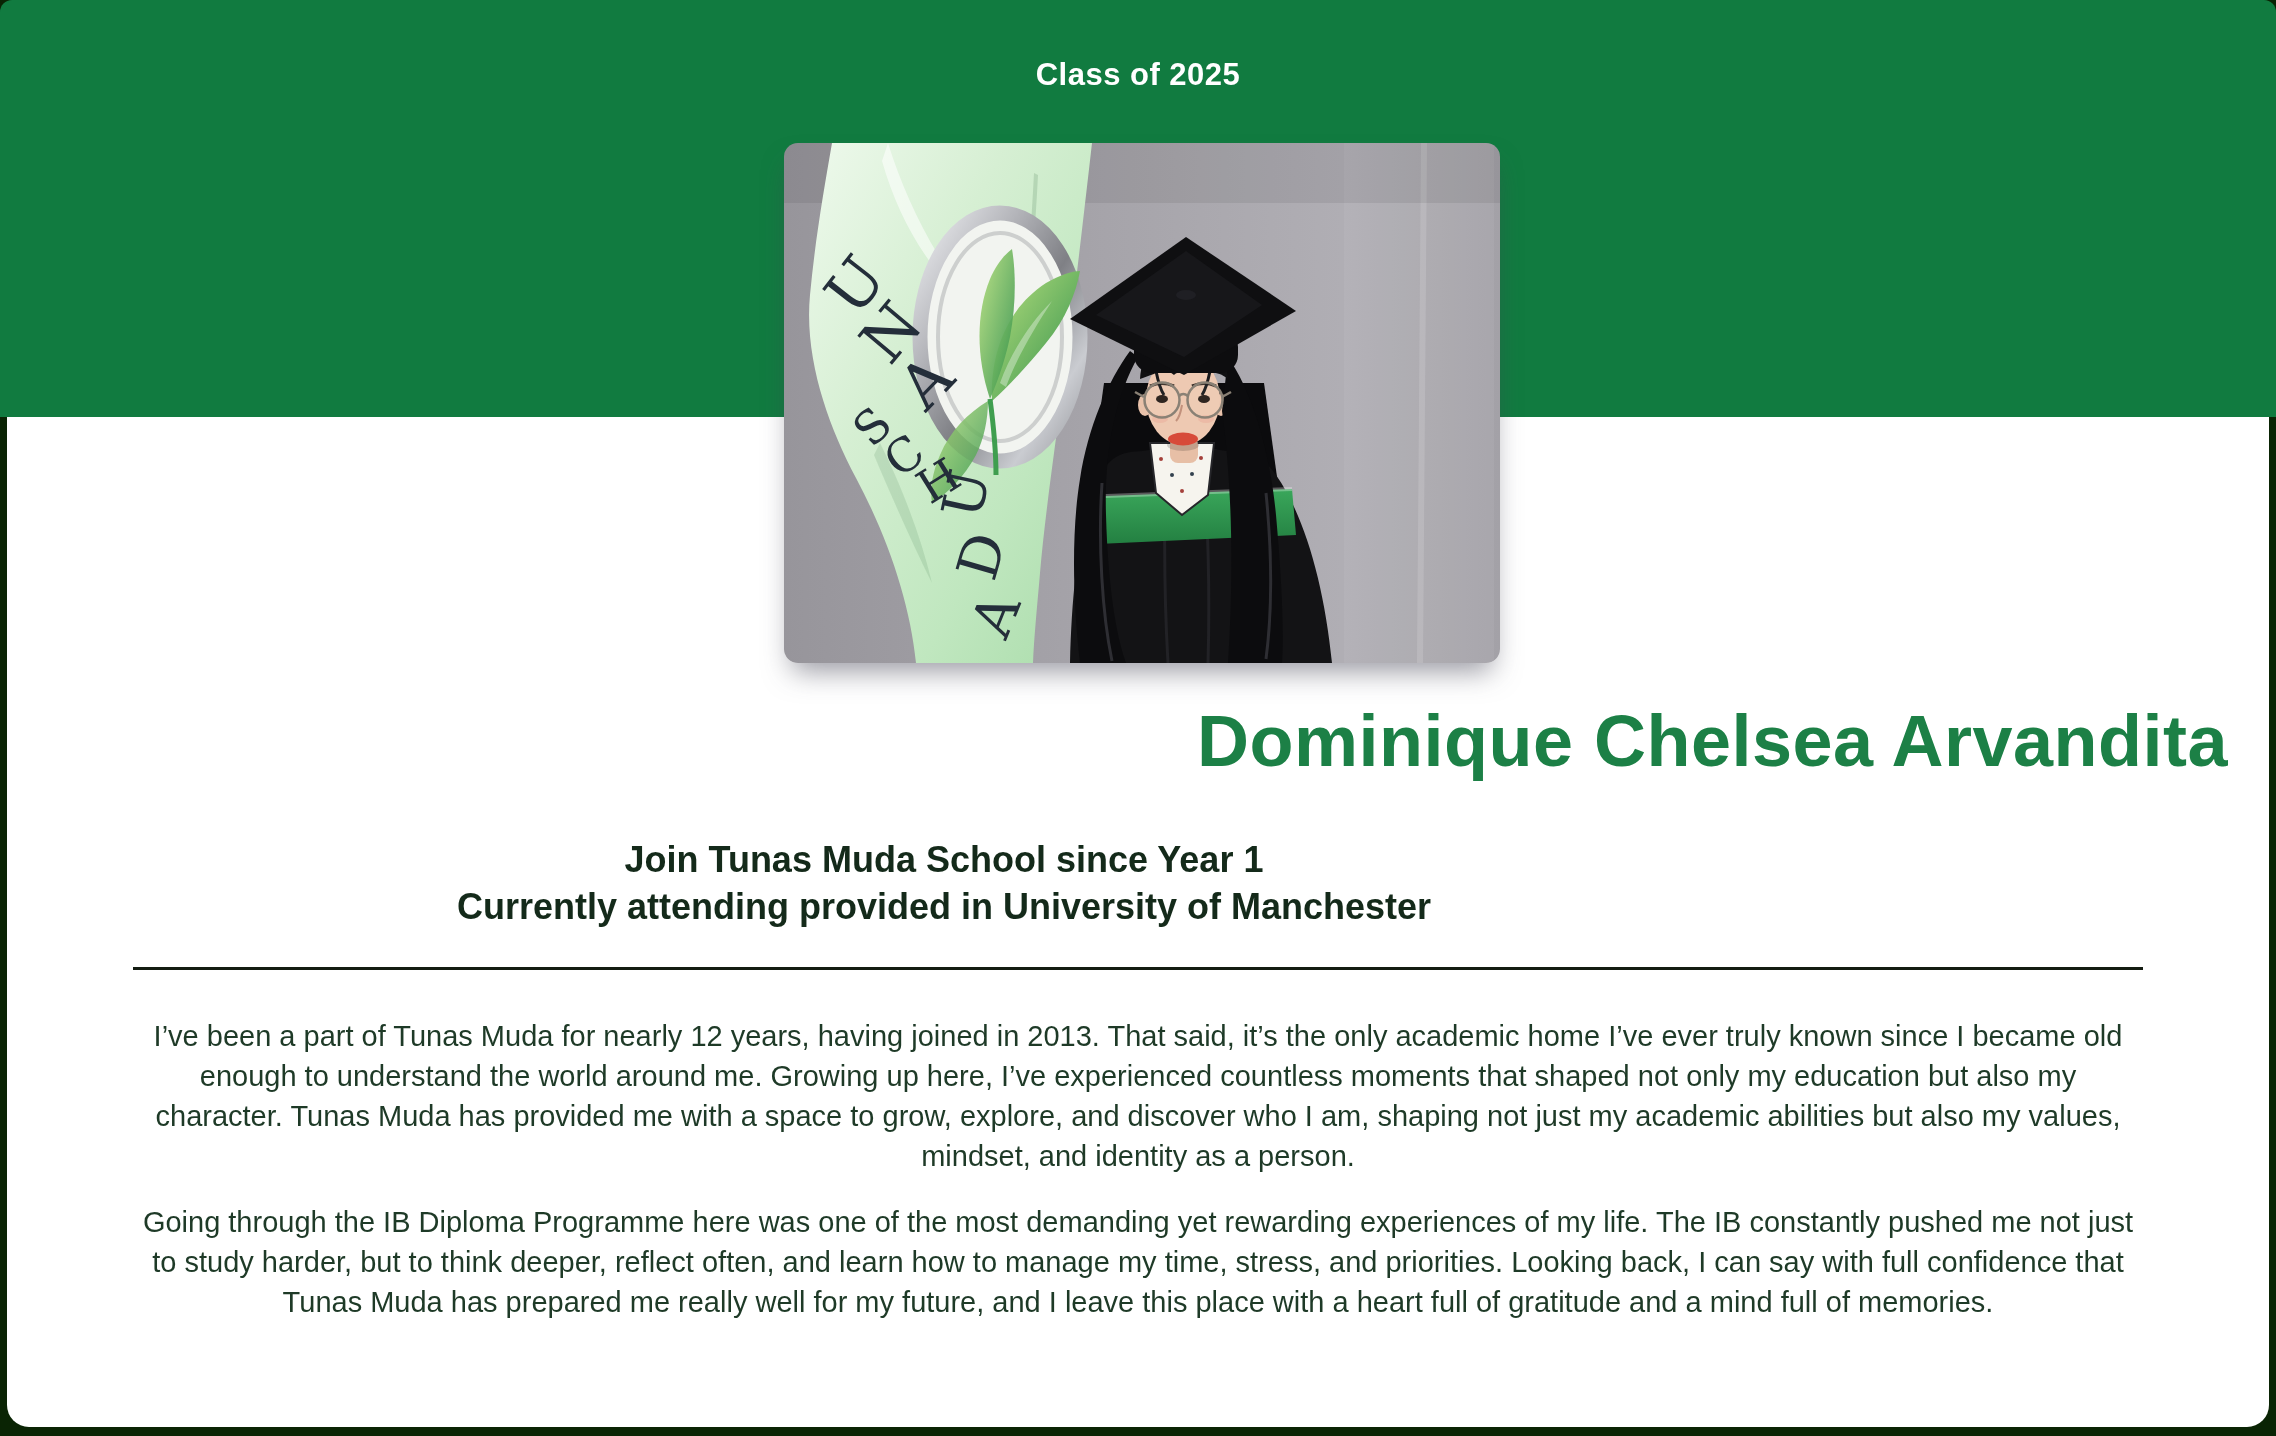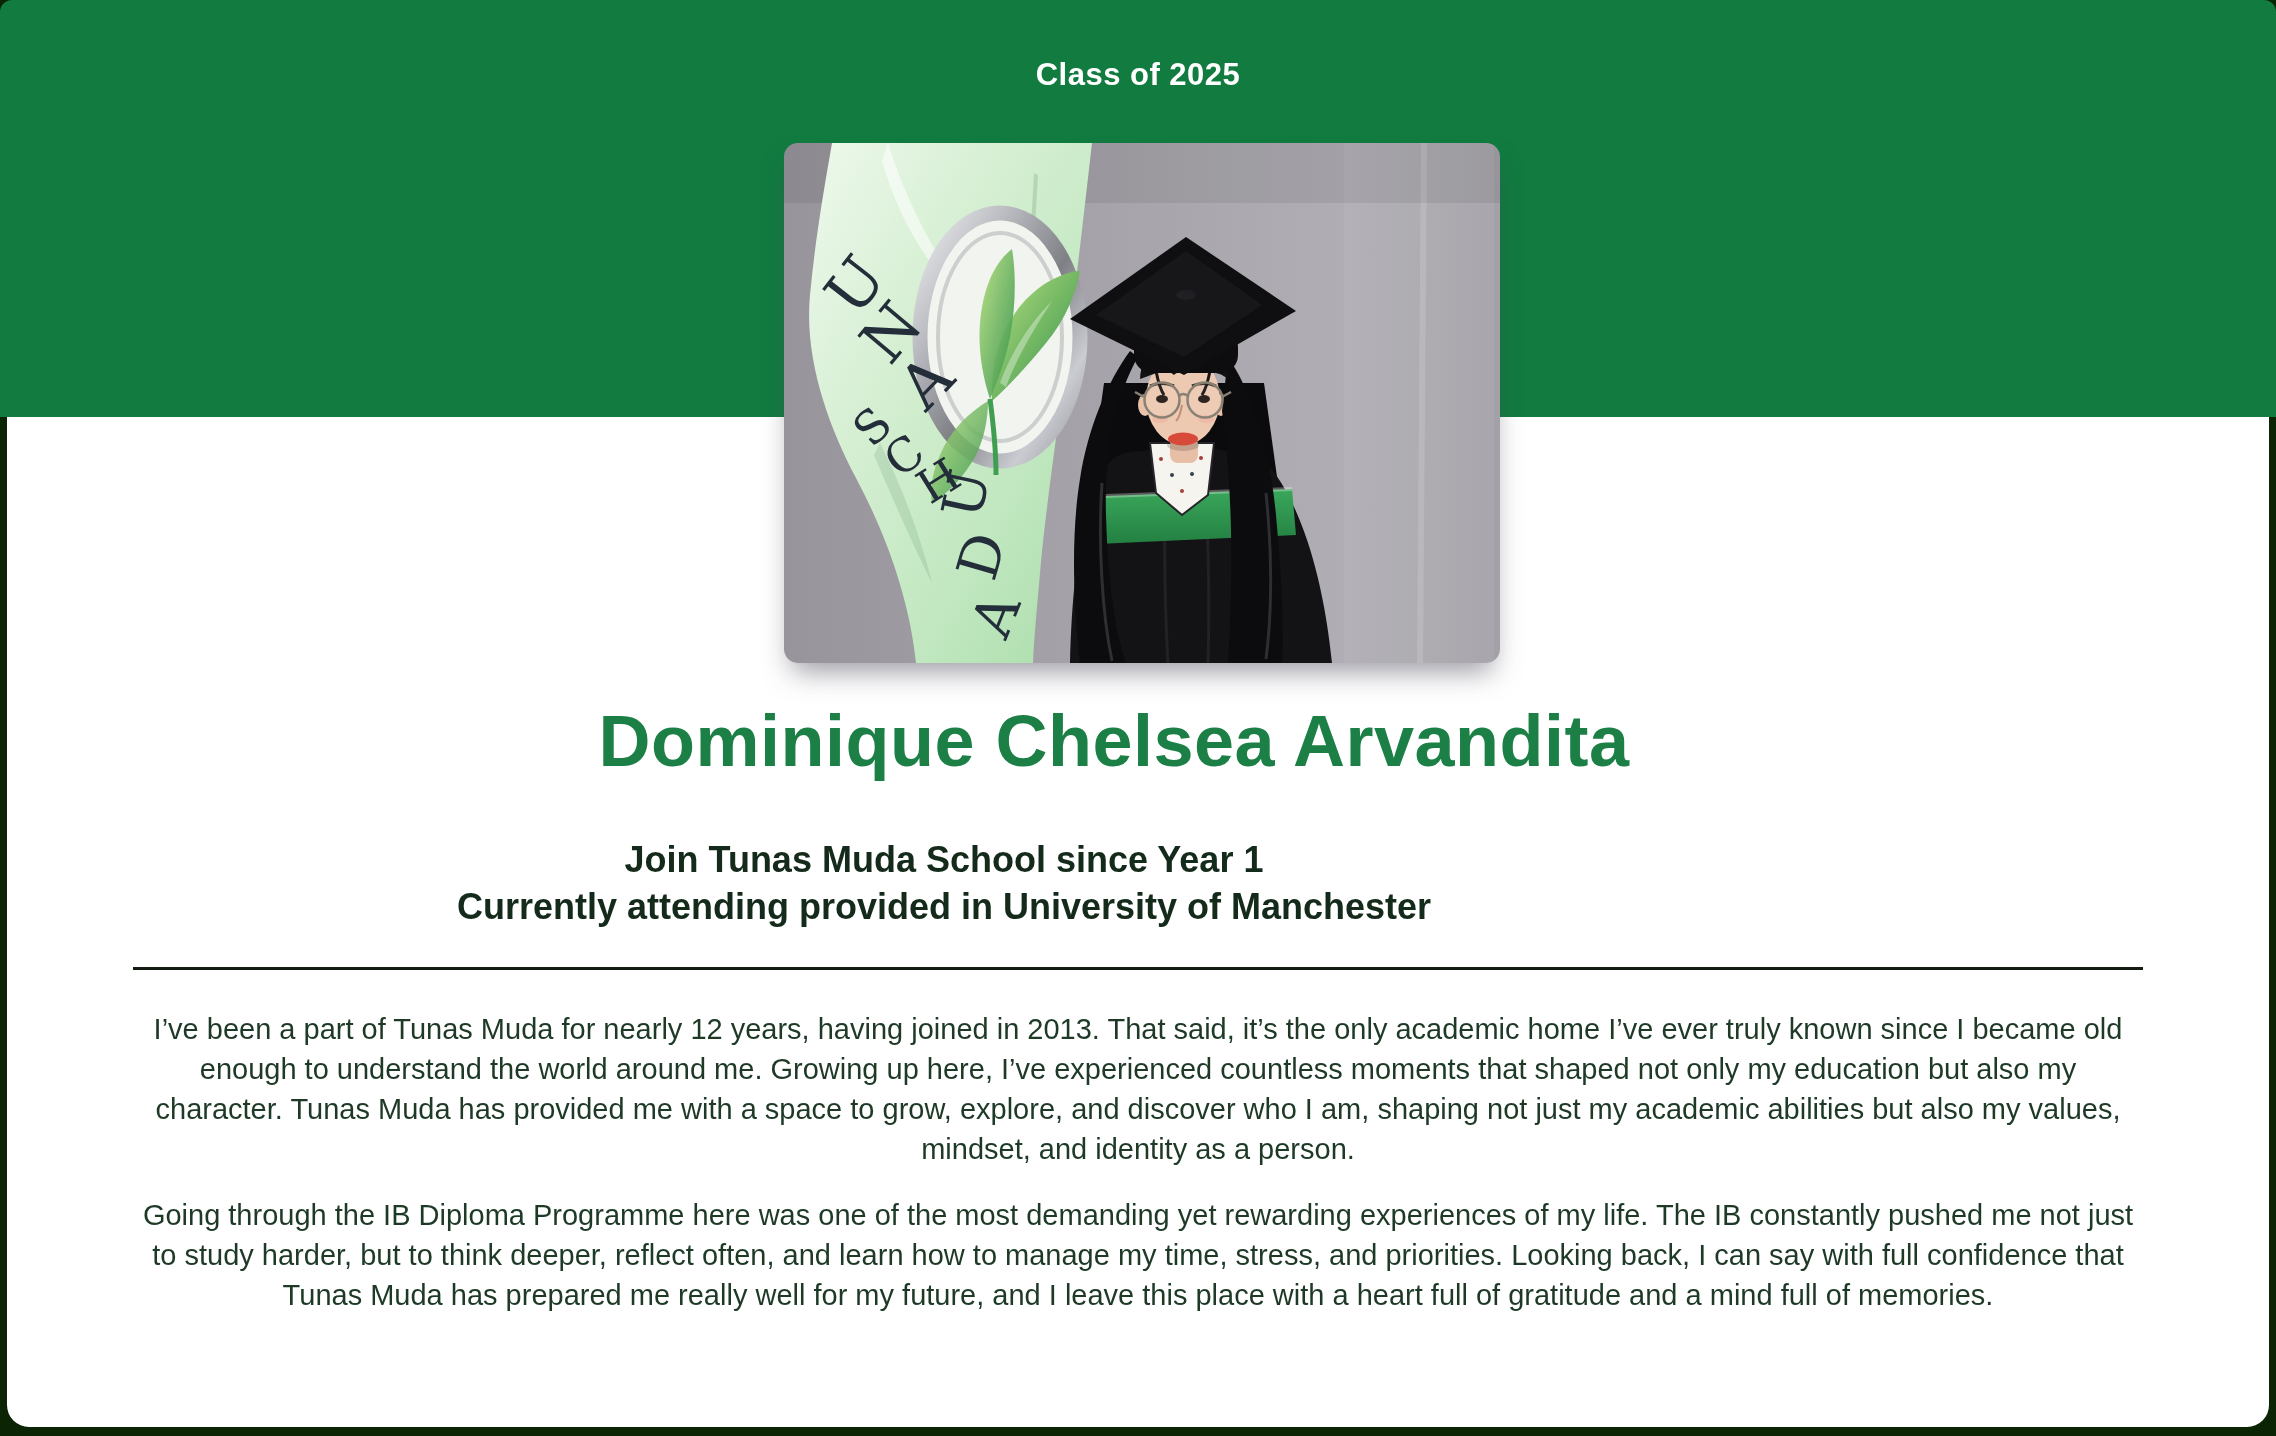--- a/index.html
+++ b/index.html
@@ -12,32 +12,32 @@
         color:#ffffff;font-size:31px;font-weight:bold;letter-spacing:.5px;}
 
   .card{position:absolute;left:7px;top:417px;width:2262px;height:1010px;
         background:#ffffff;border-radius:0 0 22px 22px;}
 
   .photo{position:absolute;left:784px;top:143px;width:716px;height:520px;
         border-radius:14px;overflow:hidden;z-index:5;
         box-shadow:0 16px 28px -8px rgba(70,70,85,.55);}
   .photo svg{display:block;width:716px;height:520px;}
 
-  .name{position:absolute;left:0;top:700px;width:2228px;text-align:center;
+  .name{position:absolute;left:0;top:700px;width:2228px;text-align:right;
         color:#1C8046;font-size:72px;font-weight:bold;letter-spacing:.5px;z-index:6;}
 
   .subtitle{position:absolute;left:0;top:836px;width:1888px;text-align:center;
         color:#142A1A;font-size:36px;font-weight:bold;line-height:47px;z-index:6;}
 
   .divider{position:absolute;left:133px;top:967px;width:2010px;height:3px;
         background:#141C12;z-index:6;}
 
   .bio{position:absolute;left:133px;top:1001px;width:2010px;text-align:center;
         color:#1E3A27;font-size:29px;line-height:40px;font-weight:500;z-index:6;}
-  .bio p{margin:8px 0 26px 0;}
+  .bio p{margin:15px 0 26px 0;}
 
   .flagletter{fill:#242e3a;font-family:"DejaVu Serif","Liberation Serif",serif;}
   .fl-big{font-size:62px;}
   .fl-mid{font-size:46px;}
   .fl-low{font-size:56px;}
 </style>
 </head>
 <body>
 
 <div class="page">

